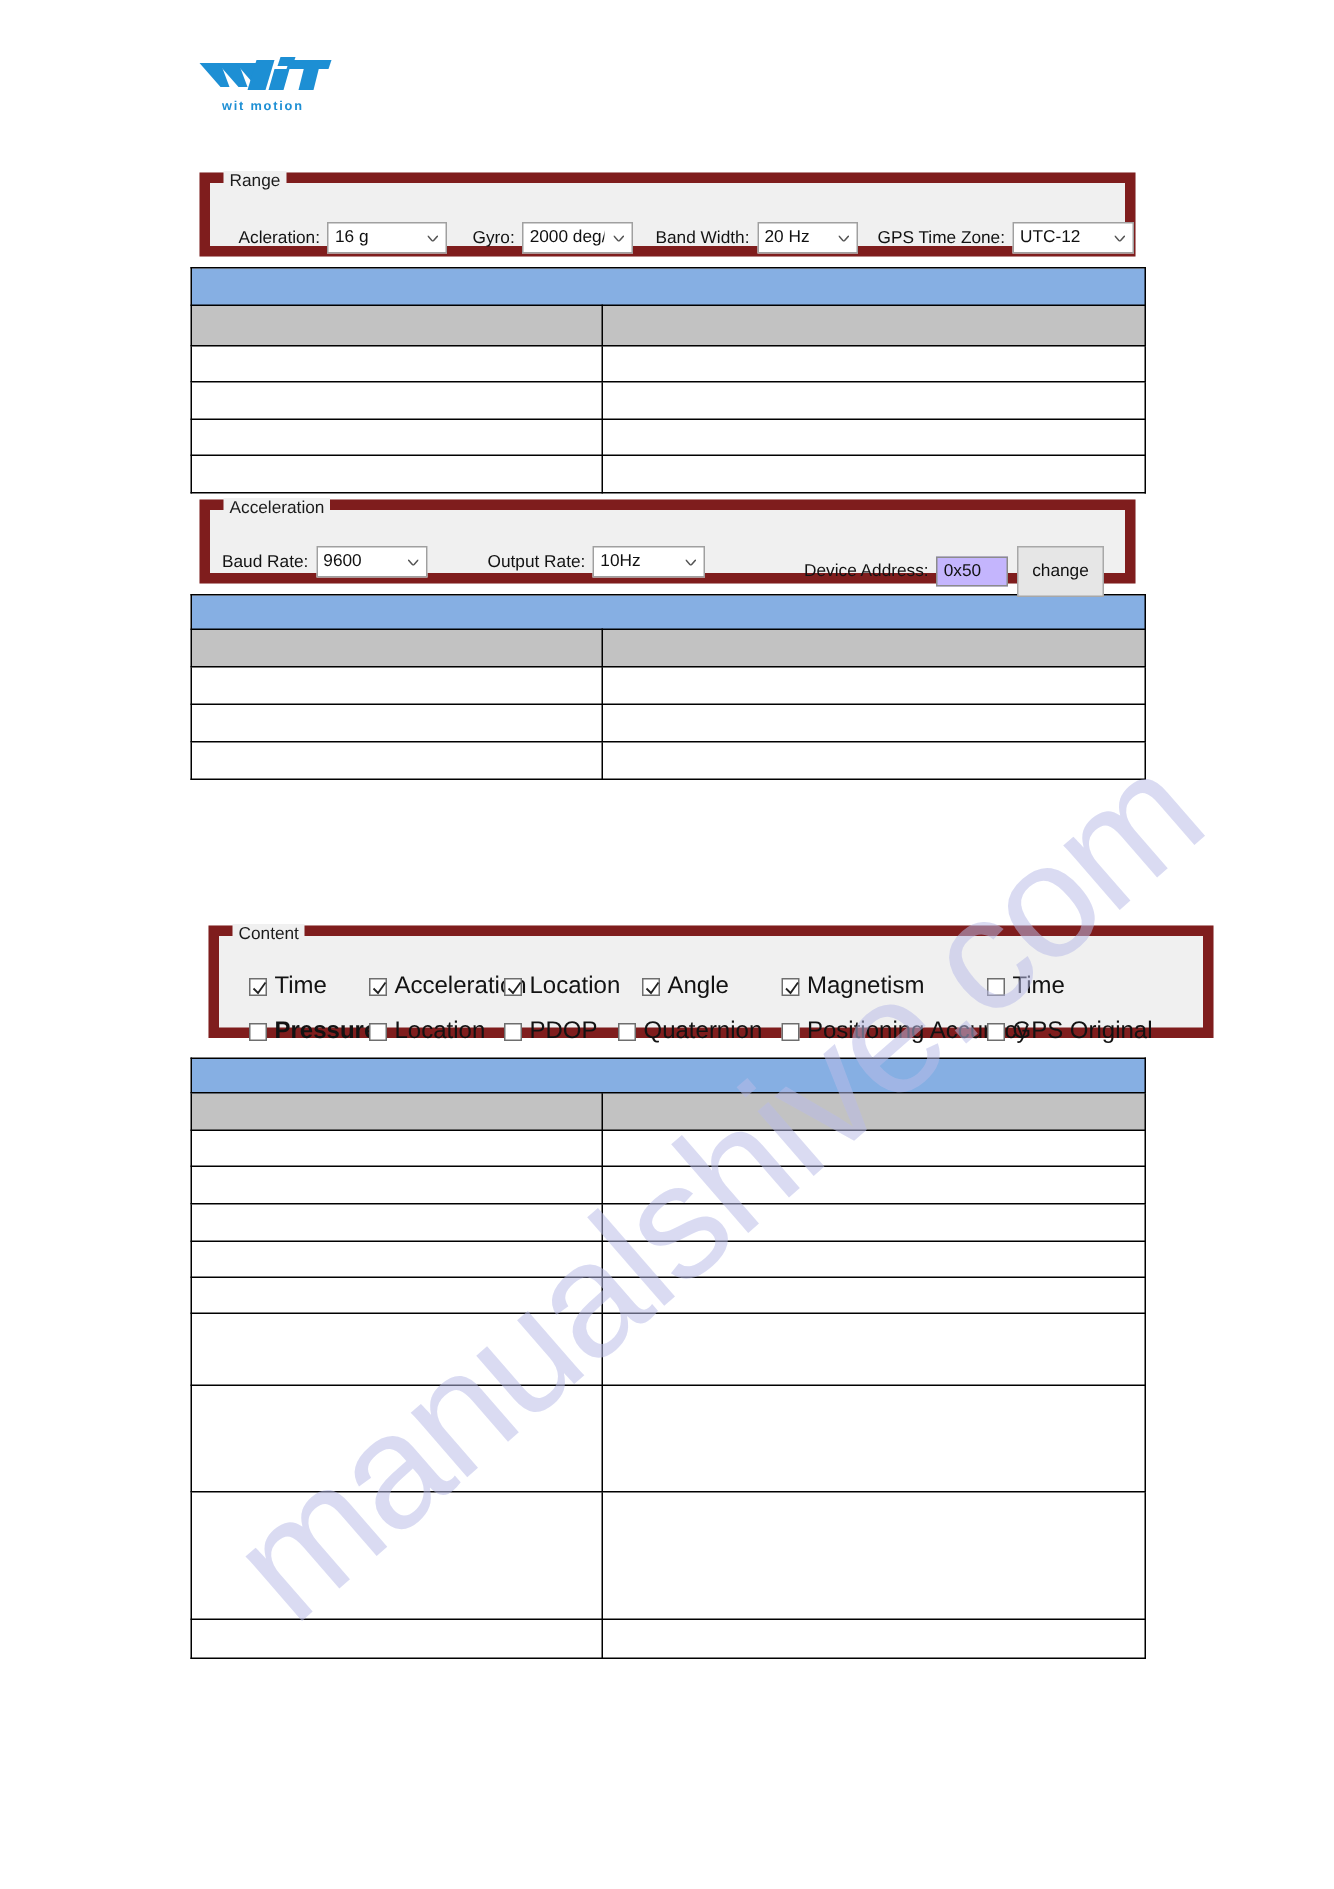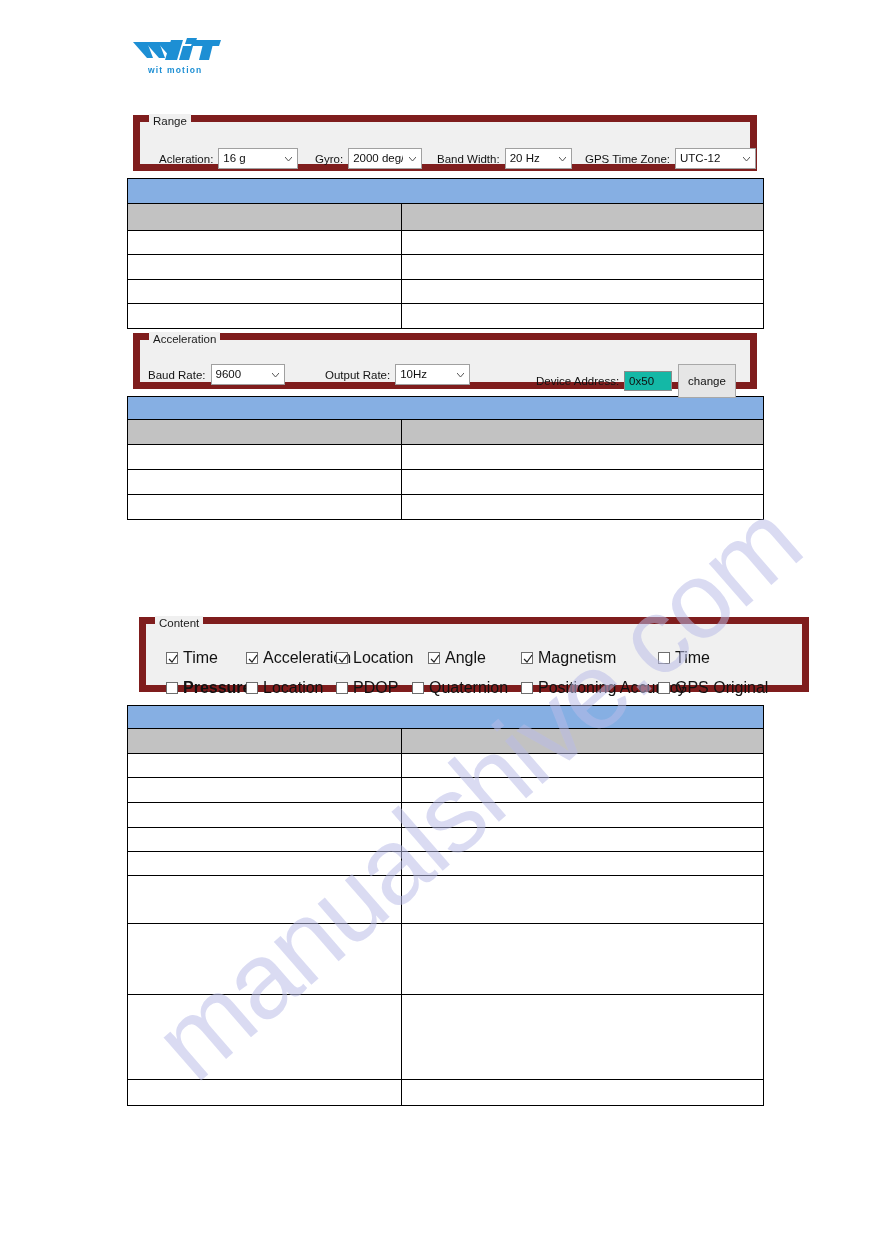--- a/index.html
+++ b/index.html
@@ -118,21 +118,21 @@
     margin-top: -2px;
     width: 7px;
     height: 4px;
   }
   .combo .chev svg { display: block; }
 
   
   .txtbox {
     display: inline-flex;
     align-items: center;
-    background: #14b8a6;
+    background: #c4b5fd;
     border: 1px solid #8c8c8c;
     height: 20px;
     box-sizing: border-box;
     padding: 0 4px;
     font-size: 11.5px;
     color: #101010;
   }
 
   
   .btn {

